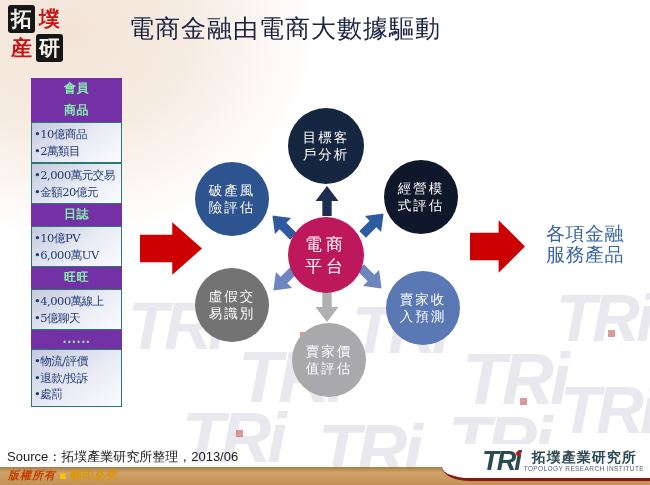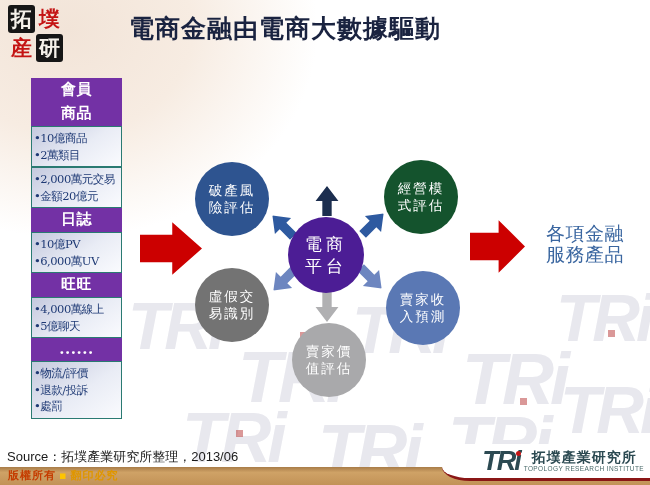--- a/index.html
+++ b/index.html
@@ -26,39 +26,39 @@
 
   
   .tl-logo{position:absolute;left:8px;top:5px;z-index:3;display:grid;
            grid-template-columns:27px 27px;grid-template-rows:28px 28px;gap:1px;}
   .tl-cell{font-weight:bold;font-size:21px;line-height:28px;text-align:center;}
   .tl-dark{background:#161616;color:#f5f1ea;border-radius:3px;}
   .tl-red{color:#c41414;}
 
   
   .title{position:absolute;left:95px;top:12px;width:380px;z-index:2;text-align:center;
-         font-size:25px;font-weight:bold;color:#1a2340;letter-spacing:1px;}
+         font-size:25px;font-weight:normal;color:#1a2340;letter-spacing:1px;}
 
   
   .sidebar{position:absolute;left:31px;top:78px;width:91px;z-index:2;}
-  .sb-header{background:#7331a5;color:#ffffff;font-weight:bold;font-size:15px;
+  .sb-header{background:#7331a5;color:#86efac;font-weight:bold;font-size:12px;
              text-align:center;padding:2px 0 3px 0;letter-spacing:0.5px;}
   .sb-box{background:linear-gradient(145deg,#c4c9de 0%,#e9ecf5 55%,#fafbfe 100%);
           border:1px solid #2a7a72;padding:3px 1px 3px 2px;}
   .sb-item{color:#1f3a75;font-size:11.5px;line-height:16.5px;white-space:nowrap;letter-spacing:-0.5px;}
 
   
   .node{position:absolute;z-index:2;border-radius:50%;color:#fff;display:flex;
         flex-direction:column;align-items:center;justify-content:center;text-align:center;}
   .node-line{font-size:13.5px;line-height:17px;letter-spacing:2px;white-space:nowrap;}
   .n-top{left:288px;top:108px;width:76px;height:76px;background:#152640;}
-  .n-center{left:288px;top:217px;width:76px;height:76px;background:#4c1d95;}
+  .n-center{left:288px;top:217px;width:76px;height:76px;background:#be185d;}
   .n-center .node-line{font-size:17px;line-height:22px;letter-spacing:4px;}
   .n-ul{left:195px;top:162px;width:74px;height:74px;background:#2e5490;}
-  .n-ur{left:384px;top:160px;width:74px;height:74px;background:#14532d;}
+  .n-ur{left:384px;top:160px;width:74px;height:74px;background:#0f172a;}
   .n-ll{left:195px;top:268px;width:74px;height:74px;background:#737373;}
   .n-lr{left:386px;top:271px;width:74px;height:74px;background:#5a78b4;}
   .n-bot{left:292px;top:323px;width:74px;height:74px;background:#a9a9ab;}
 
   .s-arrow{position:absolute;z-index:1;width:30px;height:26px;
     clip-path:polygon(0 32%,50% 32%,50% 6%,100% 50%,50% 94%,50% 68%,0 68%);}
   .sa-up{left:312px;top:188px;background:#1c2e4f;transform:rotate(-90deg);}
   .sa-ul{left:268px;top:213px;background:#2e5aa0;transform:rotate(-135deg);}
   .sa-ur{left:358px;top:211px;background:#2e5aa0;transform:rotate(-45deg);}
   .sa-ll{left:269px;top:267px;background:#6d86c0;transform:rotate(135deg);}
@@ -73,21 +73,21 @@
   .output-label{position:absolute;left:546px;top:223px;z-index:2;color:#3a66a0;
                 font-size:19px;line-height:21px;letter-spacing:0.5px;}
 
   
   .source{position:absolute;left:7px;top:448px;z-index:3;font-family:"Liberation Sans",sans-serif;
           font-size:13px;color:#1a1a1a;}
   .footer-bar{position:absolute;left:0;top:467px;width:650px;height:18px;z-index:2;
     background:linear-gradient(180deg,#a87c48 0%,#cfa266 30%,#c29257 100%);}
   .copyright{position:absolute;left:8px;top:0;line-height:18px;font-size:11px;font-weight:bold;
              letter-spacing:1px;white-space:nowrap;}
-  .cp1{color:#c43c00;} .cp-bullet{color:#ffc400;padding:0 3px;} .cp2{color:#df9600;}
+  .cp1{color:#c43c00;font-style:italic;} .cp-bullet{color:#ffc400;padding:0 3px;} .cp2{color:#df9600;}
 
   .brand-panel{position:absolute;right:0;top:444px;width:208px;height:37px;z-index:3;background:#ffffff;
     border-bottom:3px solid #8a1616;border-bottom-left-radius:28px 14px;
     display:flex;align-items:center;justify-content:flex-end;padding-right:6px;box-sizing:border-box;gap:4px;}
   .tri-logo{position:relative;font-family:"Liberation Sans",sans-serif;font-weight:bold;
             font-size:27px;color:#2c4a52;letter-spacing:-2px;font-style:italic;line-height:27px;}
   .tri-dot{position:absolute;right:-1px;top:3px;width:5px;height:5px;border-radius:50%;background:#c41414;}
   .brand-names{display:flex;flex-direction:column;line-height:1;}
   .brand-zh{font-weight:bold;font-size:14px;color:#2c4a52;letter-spacing:1px;margin-left:8px;}
   .brand-en{font-family:"Liberation Sans",sans-serif;font-size:6.5px;color:#4a6a6a;
@@ -155,20 +155,24 @@
   <div class="r-arrow ra-left"></div>
   <div class="r-arrow ra-right"></div>
 
   <div class="s-arrow sa-up"></div>
   <div class="s-arrow sa-ul"></div>
   <div class="s-arrow sa-ur"></div>
   <div class="s-arrow sa-ll"></div>
   <div class="s-arrow sa-lr"></div>
   <div class="s-arrow sa-down"></div>
 
+  <div class="node n-top">
+    <div class="node-line">目標客</div>
+    <div class="node-line">戶分析</div>
+  </div>
   <div class="node n-ul">
     <div class="node-line">破產風</div>
     <div class="node-line">險評估</div>
   </div>
   <div class="node n-ur">
     <div class="node-line">經營模</div>
     <div class="node-line">式評估</div>
   </div>
   <div class="node n-center">
     <div class="node-line">電商</div>

